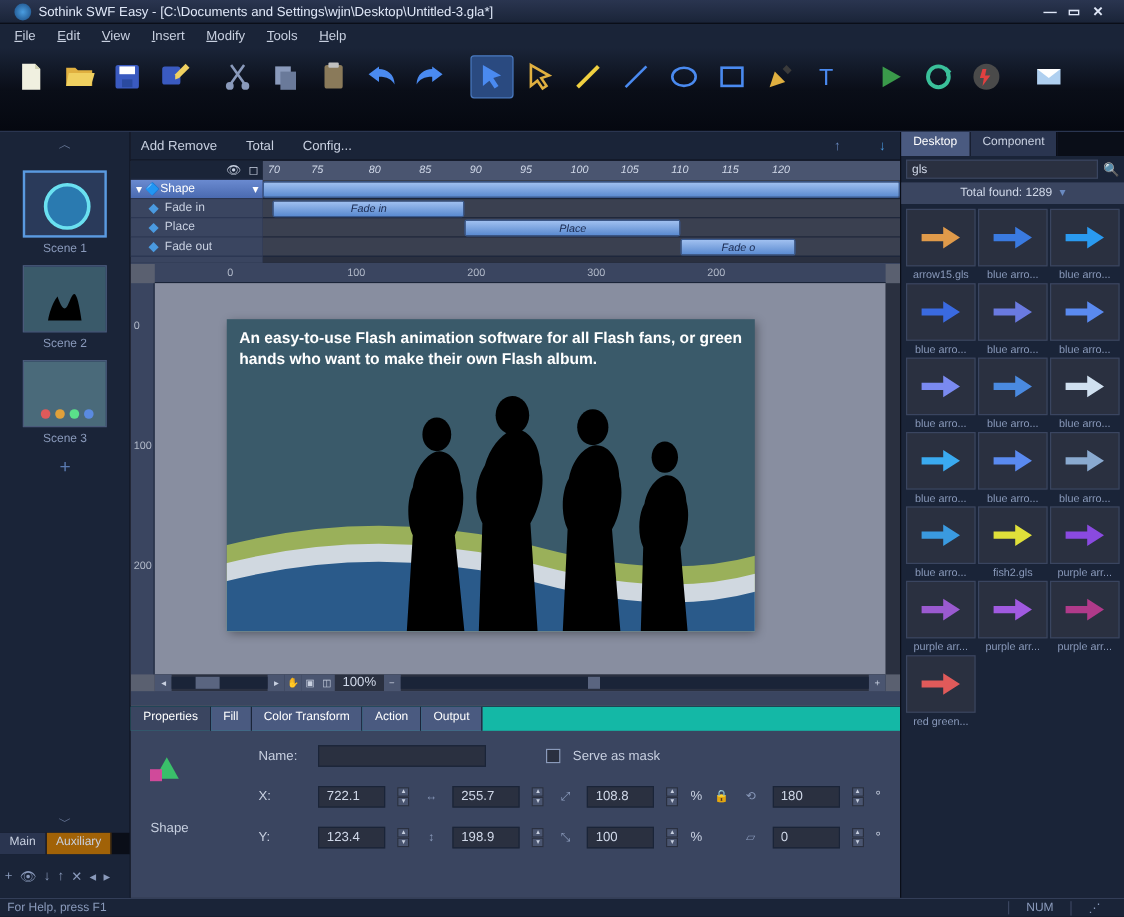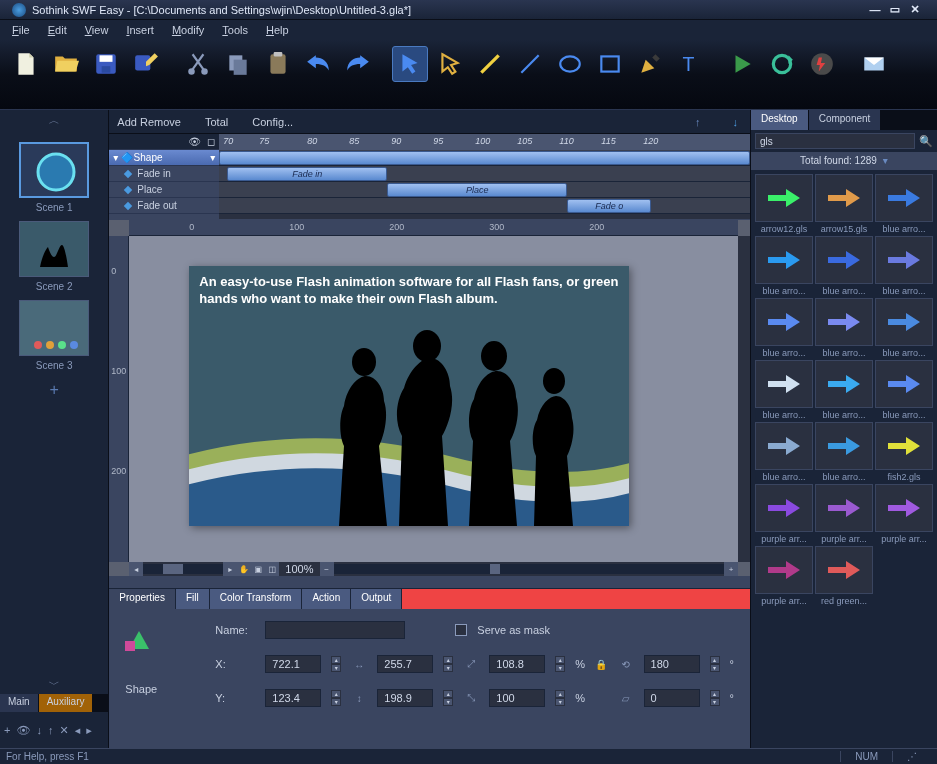--- a/index.html
+++ b/index.html
@@ -67,21 +67,21 @@
 .stage-curve { position: absolute; bottom: -20px; left: -40px; width: 540px; height: 140px; }
 .stage-people { position: absolute; bottom: 0; left: 120px; width: 320px; height: 230px; }
 .canvas-scroll-h { position: absolute; bottom: 12px; left: 20px; right: 12px; height: 14px; background: #2a3040; display: flex; align-items: center; }
 .canvas-scroll-v { position: absolute; top: 16px; right: 0; bottom: 26px; width: 12px; background: #2a3040; }
 .canvas-controls { position: absolute; bottom: 0; left: 0; right: 0; height: 12px; background: #3a4560; display: flex; align-items: center; gap: 10px; padding: 0 20px; font-size: 9px; }
 .sb-btn { width: 14px; height: 14px; background: #4a5570; display: flex; align-items: center; justify-content: center; font-size: 8px; cursor: pointer; }
 .sb-track { flex: 1; height: 10px; background: #1a2438; position: relative; }
 .sb-thumb { position: absolute; height: 10px; background: #5a6580; }
 
 .props-panel { height: 160px; background: #3a4560; border-top: 1px solid #1a2438; }
-.props-tabs { height: 20px; display: flex; background: #ef4444; }
+.props-tabs { height: 20px; display: flex; background: #14b8a6; }
 .props-tabs .ptab { padding: 3px 10px; font-size: 10px; background: #4a5a80; border-right: 1px solid #1a2438; cursor: pointer; color: #fff; }
 .props-tabs .ptab.active { background: #3a4560; }
 .props-body { padding: 12px 16px; display: flex; gap: 20px; }
 .props-left { width: 70px; }
 .shape-icon { margin-top: 8px; }
 .shape-label { margin-top: 28px; font-size: 11px; }
 .props-right { flex: 1; }
 .prop-row { display: flex; align-items: center; gap: 10px; margin-bottom: 16px; }
 .prop-label { font-size: 11px; width: 40px; }
 .prop-input { background: #2a3040; border: 1px solid #1a2438; color: #d0d8e8; padding: 2px 6px; font-size: 11px; width: 56px; height: 18px; }
@@ -349,21 +349,21 @@
           <div class="tl-track">
               <div class="tl-bar" style="left:0;width:100%"></div>
             </div>
           <div class="tl-track">
               <div class="tl-bar" style="left:8px;width:160px">Fade in</div>
             </div>
           <div class="tl-track">
               <div class="tl-bar" style="left:168px;width:180px">Place</div>
             </div>
           <div class="tl-track">
-              <div class="tl-bar" style="left:348px;width:84px">Fade o</div>
+              <div class="tl-bar" style="left:348px;width:96px">Fade o</div>
             </div>
         </div>
       </div>
     </div>
 
     <div class="canvas-wrap">
       <div class="h-ruler" id="h-ruler">
           <span class="ruler-tick" style="left: 60px; top: 2px;">0</span>
           <span class="ruler-tick" style="left: 160px; top: 2px;">100</span>
           <span class="ruler-tick" style="left: 260px; top: 2px;">200</span>
@@ -514,28 +514,20 @@
       <span style="cursor:pointer">🔍</span>
     </div>
     <div class="res-found">
       <span>Total found: 1289</span>
       <span style="color:#6a8ac0;cursor:pointer">▾</span>
     </div>
     <div class="res-grid" id="res-grid">
         <div class="res-item">
           <div class="res-thumb">
             <svg viewBox="0 0 40 30">
-              <path fill="#3af06a" d="M4 12 h18 v-6 l14 9 -14 9 v-6 h-18 z"></path>
-            </svg>
-          </div>
-          <div class="res-label">arrow12.gls</div>
-        </div>
-        <div class="res-item">
-          <div class="res-thumb">
-            <svg viewBox="0 0 40 30">
               <path fill="#e09a4a" d="M4 12 h18 v-6 l14 9 -14 9 v-6 h-18 z"></path>
             </svg>
           </div>
           <div class="res-label">arrow15.gls</div>
         </div>
         <div class="res-item">
           <div class="res-thumb">
             <svg viewBox="0 0 40 30">
               <path fill="#3a7ae0" d="M4 12 h18 v-6 l14 9 -14 9 v-6 h-18 z"></path>
             </svg>

